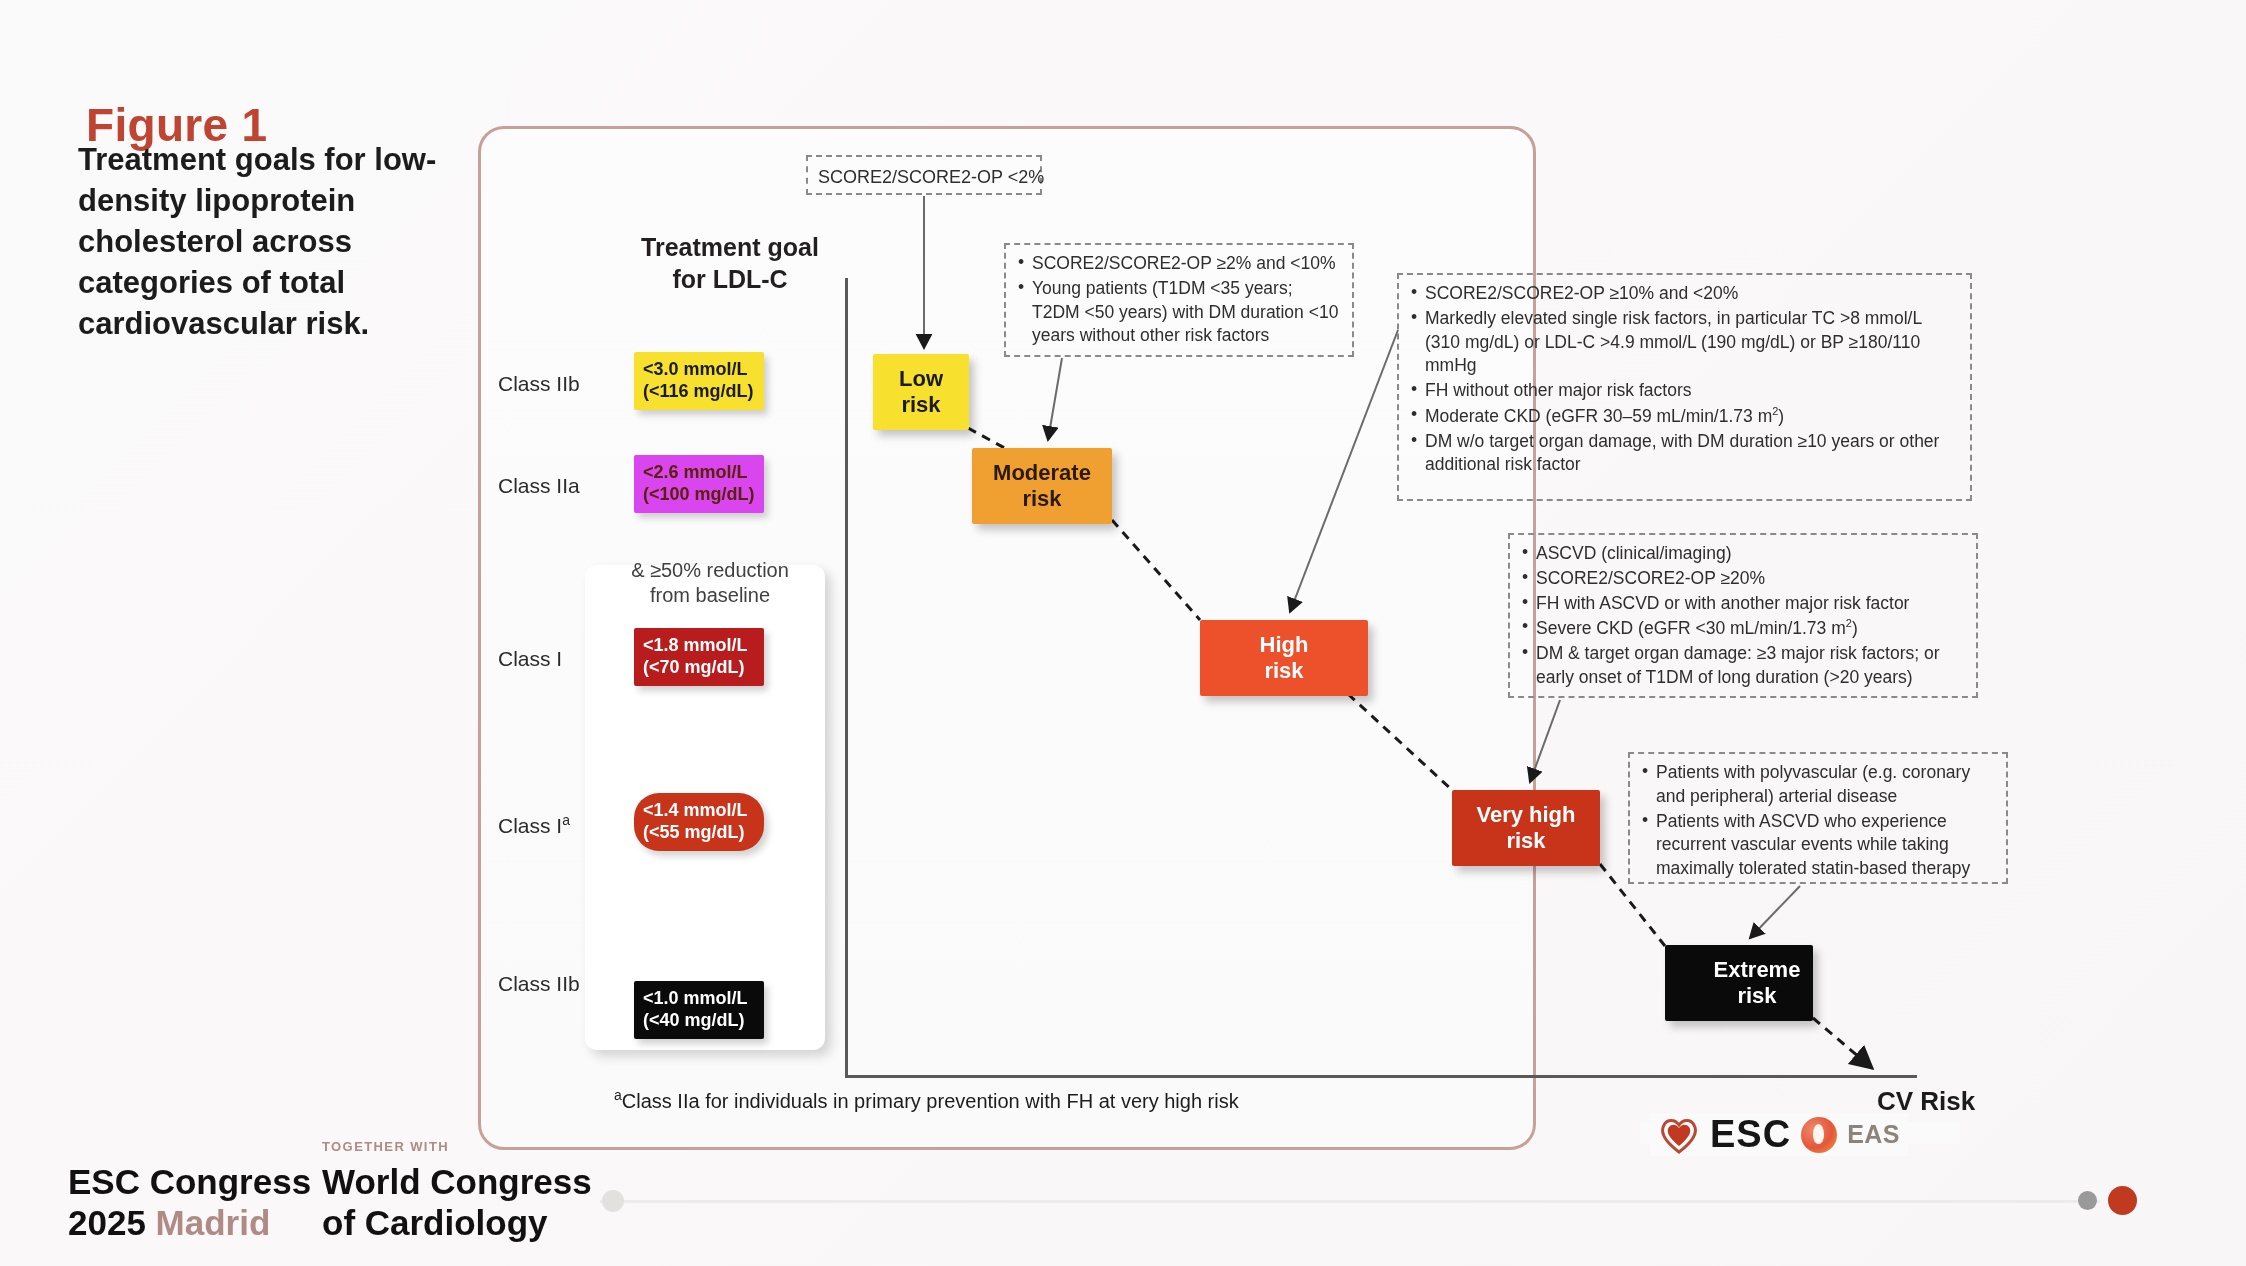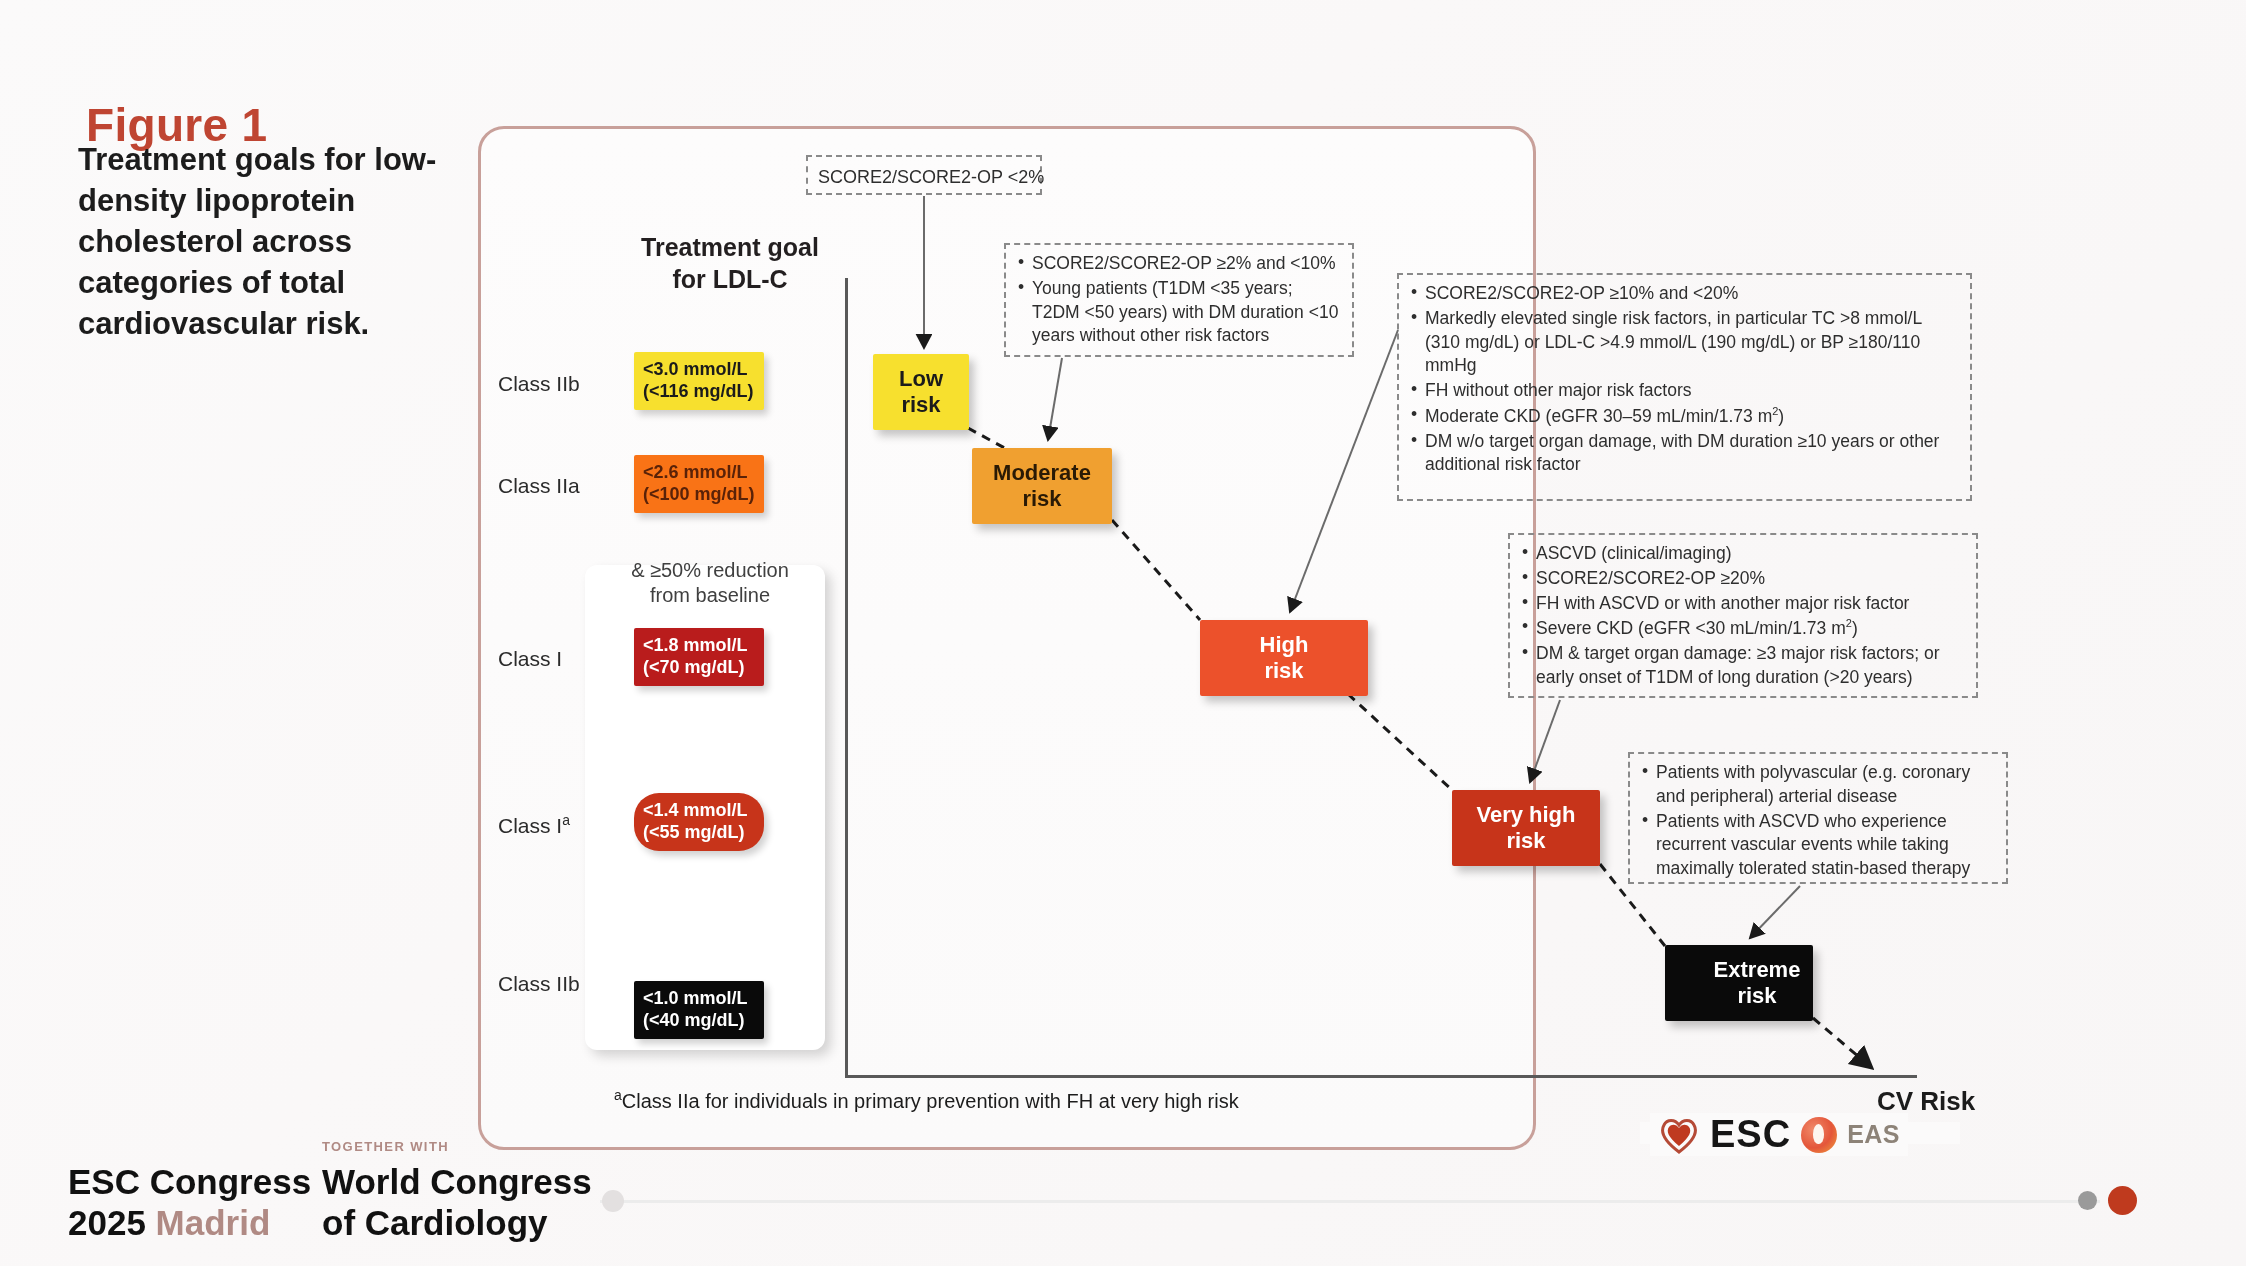--- a/index.html
+++ b/index.html
@@ -359,21 +359,21 @@
   <span>Class I</span><sup>a</sup>
 </div>
 <div class="class-label" style="left:498px; top:972px;">
   <span>Class IIb</span>
 </div>
 
 <div class="goal-card" style="left:634px; top:352px; background:#f7e02e; color:#1b1b1b;">
   <span class="line">&lt;3.0 mmol/L</span>
   <span class="line">(&lt;116 mg/dL)</span>
 </div>
-<div class="goal-card" style="left:634px; top:455px; background:#f97316; color:#5a2208;">
+<div class="goal-card" style="left:634px; top:455px; background:#d946ef; color:#5a2208;">
   <span class="line">&lt;2.6 mmol/L</span>
   <span class="line">(&lt;100 mg/dL)</span>
 </div>
 <div class="goal-card" style="left:634px; top:628px; background:#b91c1c; color:#ffffff;">
   <span class="line">&lt;1.8 mmol/L</span>
   <span class="line">(&lt;70 mg/dL)</span>
 </div>
 <div class="goal-card" style="left:634px; top:793px; background:#c7341a; color:#ffffff;border-radius:25px;">
   <span class="line">&lt;1.4 mmol/L</span>
   <span class="line">(&lt;55 mg/dL)</span>

